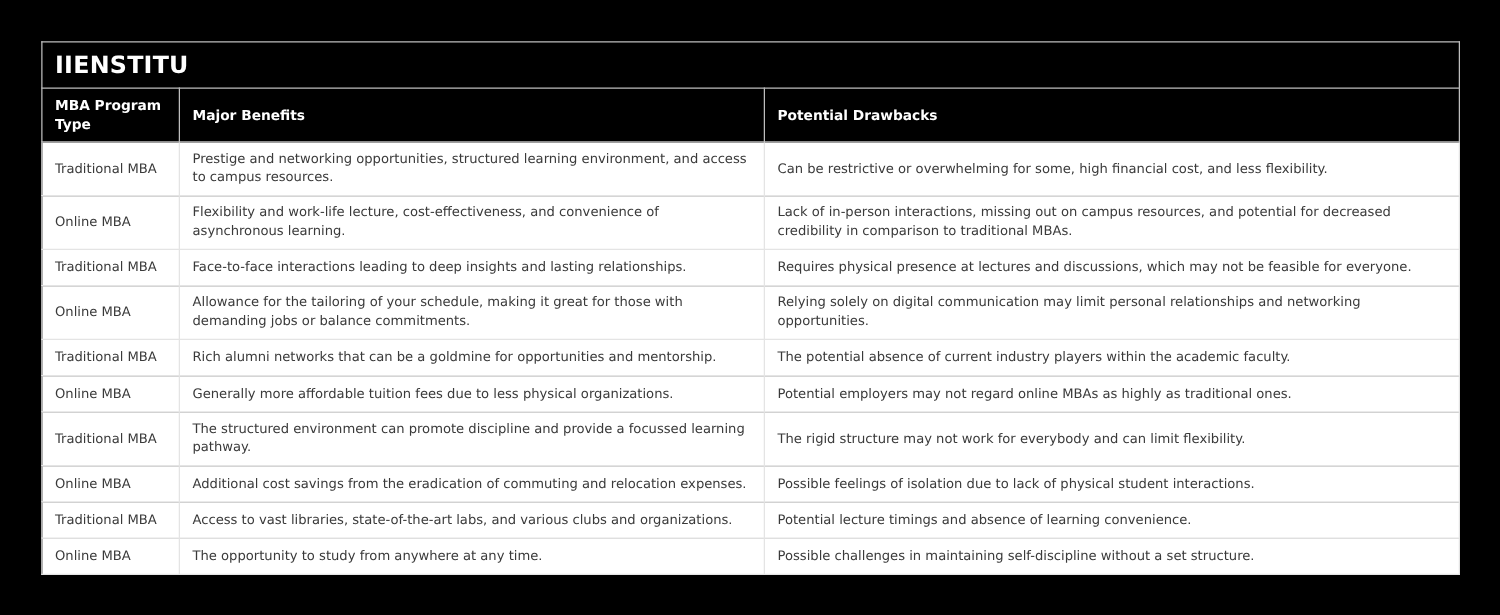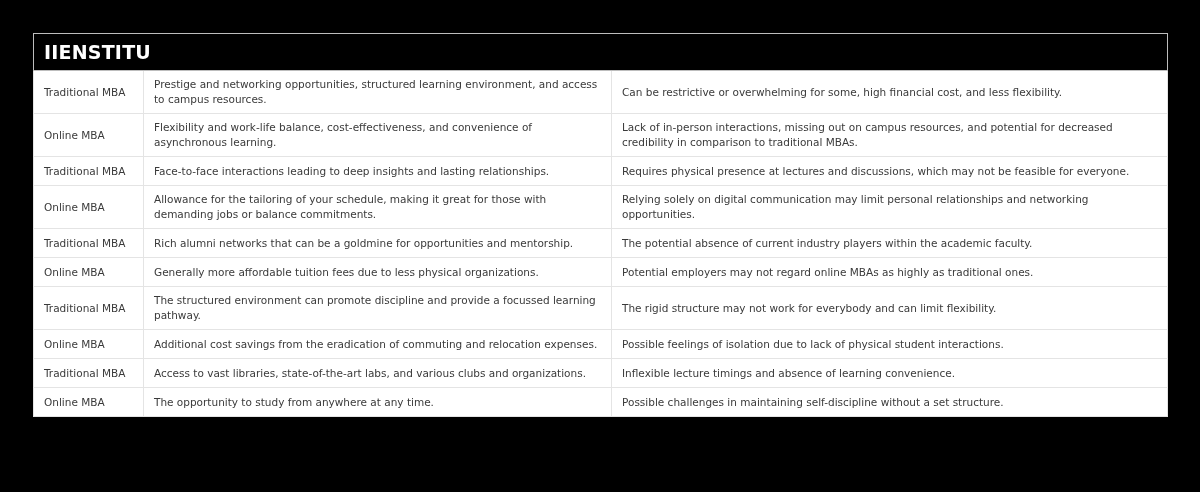--- a/index.html
+++ b/index.html
@@ -23,30 +23,35 @@
   <table>
     <colgroup>
       <col style="width:110px">
       <col style="width:468px">
       <col style="width:556px">
     </colgroup>
     <thead>
       <tr>
         <th colspan="3" class="title-cell">IIENSTITU</th>
       </tr>
+      <tr>
+        <th class="hdr">MBA Program Type</th>
+        <th class="hdr">Major Benefits</th>
+        <th class="hdr">Potential Drawbacks</th>
+      </tr>
     </thead>
     <tbody>
       <tr class="r2">
         <td>Traditional MBA</td>
         <td>Prestige and networking opportunities, structured learning environment, and access to campus resources.</td>
         <td>Can be restrictive or overwhelming for some, high financial cost, and less flexibility.</td>
       </tr>
       <tr class="r2">
         <td>Online MBA</td>
-        <td>Flexibility and work-life balance, cost-effectiveness, and convenience of asynchronous learning.</td>
+        <td>Flexibility and work-life lecture, cost-effectiveness, and convenience of asynchronous learning.</td>
         <td>Lack of in-person interactions, missing out on campus resources, and potential for decreased credibility in comparison to traditional MBAs.</td>
       </tr>
       <tr class="r1">
         <td>Traditional MBA</td>
         <td>Face-to-face interactions leading to deep insights and lasting relationships.</td>
         <td>Requires physical presence at lectures and discussions, which may not be feasible for everyone.</td>
       </tr>
       <tr class="r2">
         <td>Online MBA</td>
         <td>Allowance for the tailoring of your schedule, making it great for those with demanding jobs or balance commitments.</td>
@@ -68,21 +73,21 @@
         <td>The rigid structure may not work for everybody and can limit flexibility.</td>
       </tr>
       <tr class="r1">
         <td>Online MBA</td>
         <td>Additional cost savings from the eradication of commuting and relocation expenses.</td>
         <td>Possible feelings of isolation due to lack of physical student interactions.</td>
       </tr>
       <tr class="r1">
         <td>Traditional MBA</td>
         <td>Access to vast libraries, state-of-the-art labs, and various clubs and organizations.</td>
-        <td>Inflexible lecture timings and absence of learning convenience.</td>
+        <td>Potential lecture timings and absence of learning convenience.</td>
       </tr>
       <tr class="r1">
         <td>Online MBA</td>
         <td>The opportunity to study from anywhere at any time.</td>
         <td>Possible challenges in maintaining self-discipline without a set structure.</td>
       </tr>
     </tbody>
   </table>
 </div>
 

